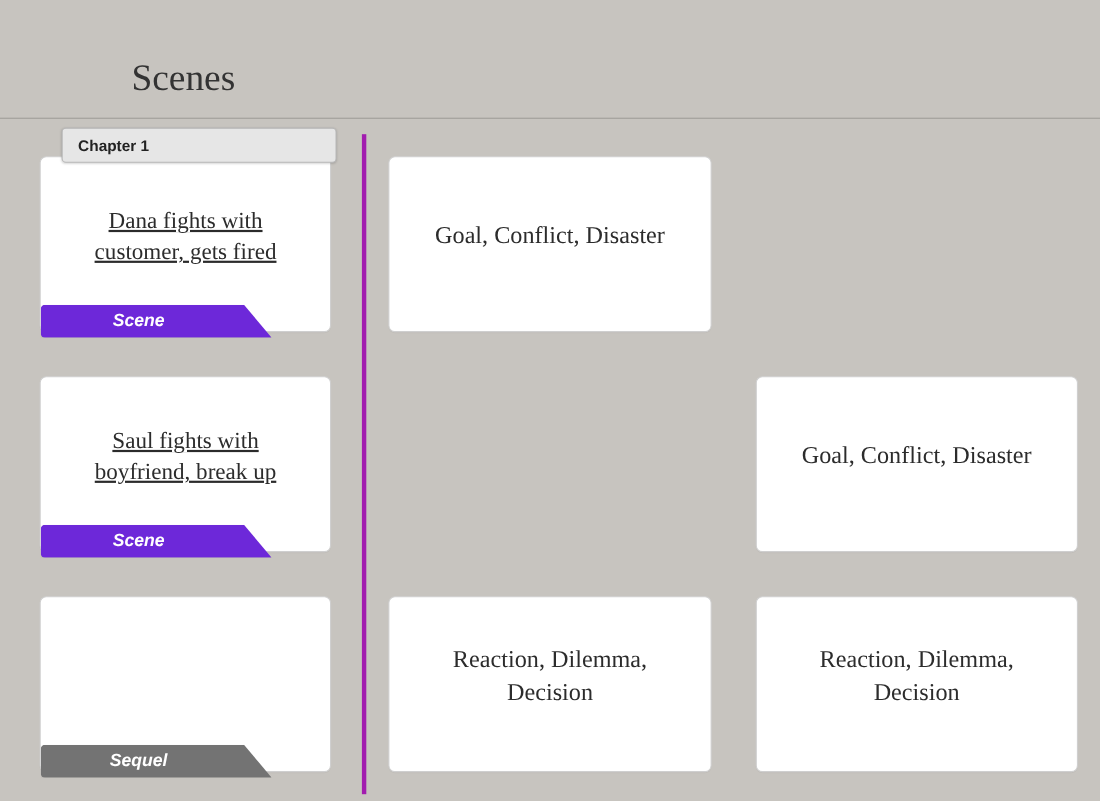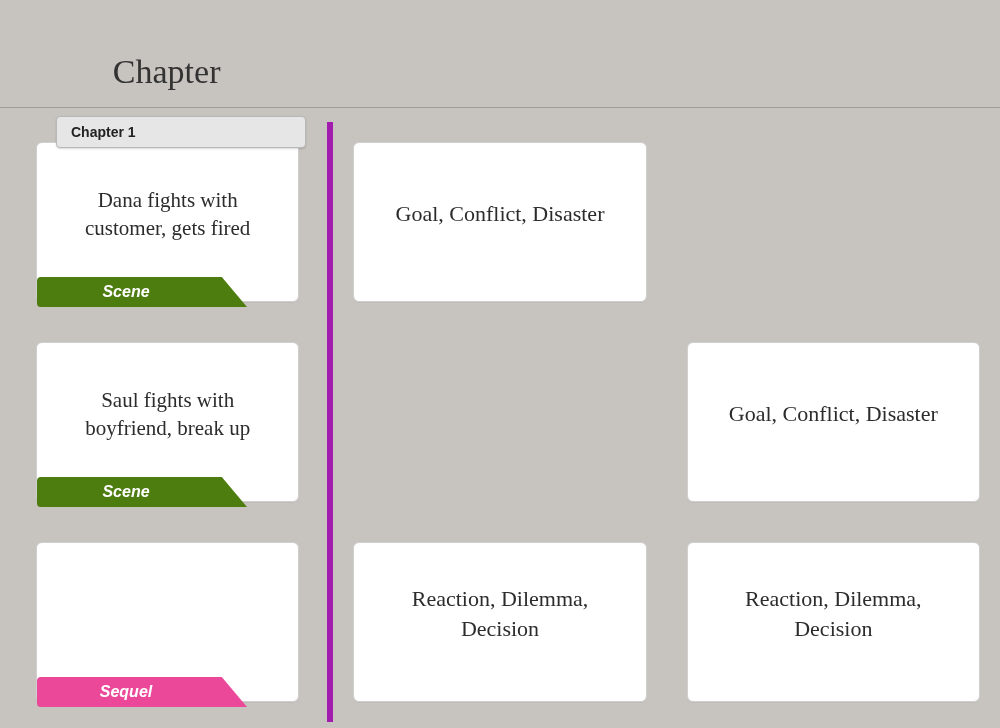--- a/index.html
+++ b/index.html
@@ -25,21 +25,22 @@
     font-size: 34px;
     color: #333;
   }
   .board {
     display: grid;
     grid-template-columns: 1fr 1fr 1fr;
     column-gap: 0;
     padding: 14px 0 0 0;
   }
   .col-divider {
-    border-right: 6px solid #a21caf;
+    border-right: 4px solid #a21caf;
+    text-decoration: underline;
   }
   .col {
     padding: 0 20px;
   }
   .row {
     position: relative;
     height: 200px;
     padding-top: 20px;
   }
   .chapter-tag-wrap {
@@ -92,31 +93,31 @@
     font-weight: bold;
     font-style: italic;
     font-size: 16px;
     color: #fff;
     padding: 6px 46px 6px 14px;
     border-radius: 4px 0 0 4px;
     filter: drop-shadow(2px 2px 2px rgba(0,0,0,0.25));
     clip-path: polygon(0 0, 88% 0, 100% 100%, 0 100%);
     min-width: 210px;
   }
-  .status-scene { background: #4d7c0f; }
-  .status-sequel { background: #ec4899; }
+  .status-scene { background: #6d28d9; }
+  .status-sequel { background: #737373; }
   .empty { visibility: hidden; }
   .center-card .text { font-size: 22px; }
   .scenes-col { padding-left: 36px; padding-right: 28px; }
 </style>
 </head>
 <body>
 
 <div class="header">
-  <div class="col">Chapter</div>
+  <div class="col">Scenes</div>
 </div>
 
 <div class="board">
 
   <div class="col scenes-col col-divider">
     <div class="row">
       <div class="chapter-tag-wrap">
         <span class="chapter-tag">Chapter 1</span>
       </div>
       <div class="card scene-card">

